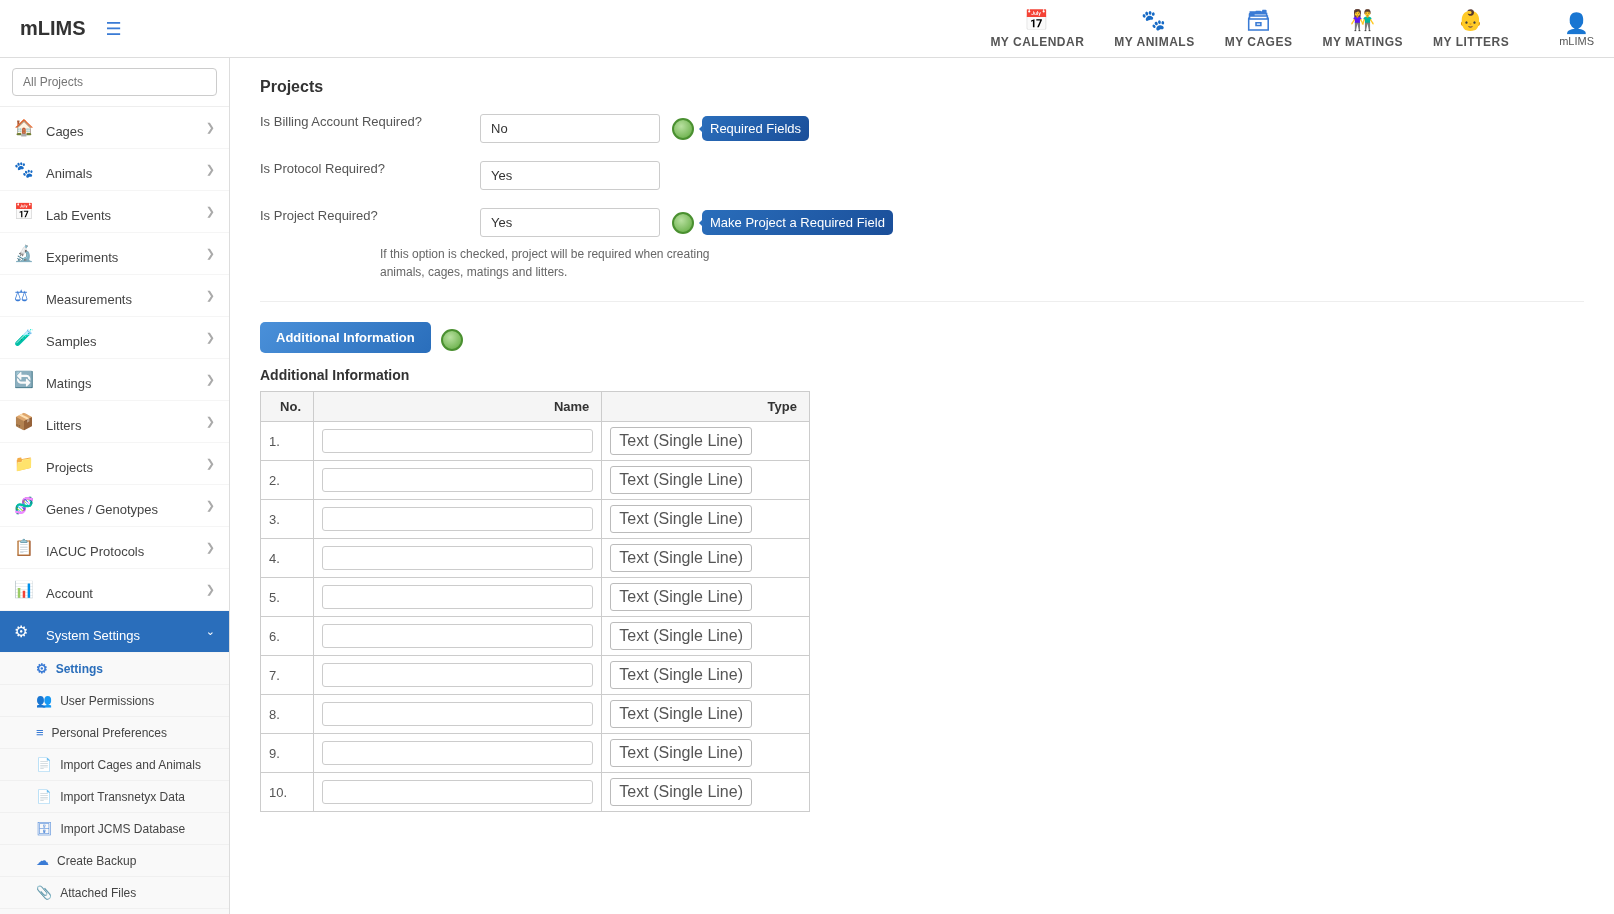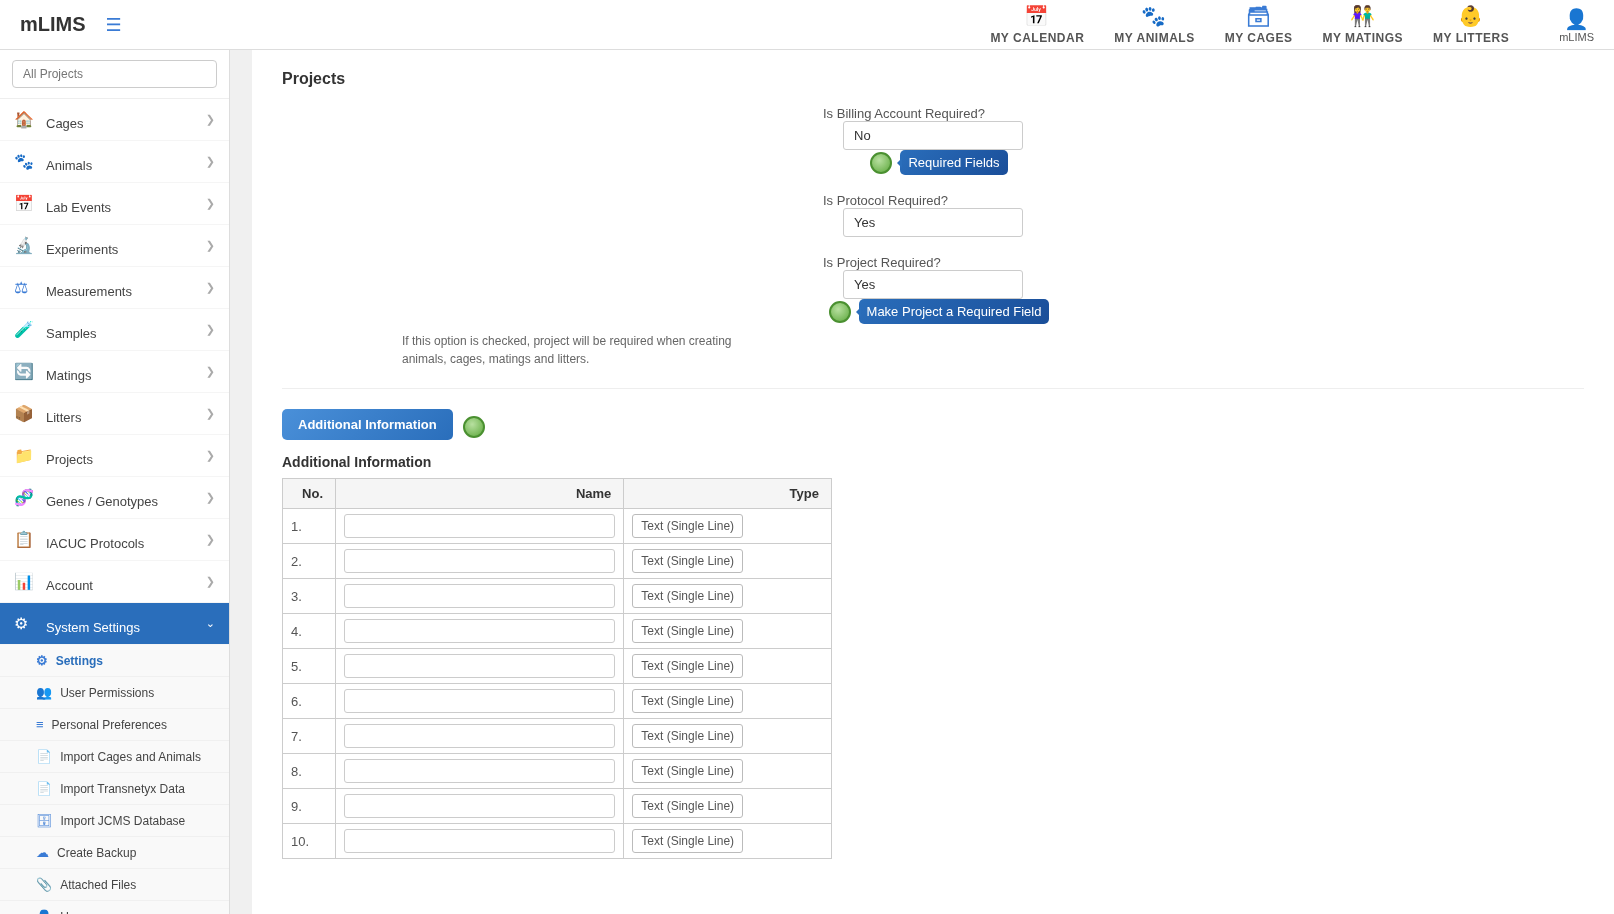--- a/index.html
+++ b/index.html
@@ -5,21 +5,21 @@
     * { box-sizing: border-box; margin: 0; padding: 0; }
     body { font-family: Arial, sans-serif; font-size: 13px; background: #f0f0f0; display: flex; flex-direction: column; height: 100vh; overflow: hidden; }
 
     
     .top-nav {
       background: #fff;
       border-bottom: 1px solid #ddd;
       display: flex;
       align-items: center;
       padding: 0 20px;
-      height: 50px;
+      height: 58px;
       flex-shrink: 0;
     }
     .top-nav .brand {
       font-size: 20px;
       font-weight: bold;
       color: #333;
       margin-right: 20px;
     }
     .top-nav .hamburger {
       color: #3a7bd5;
@@ -56,21 +56,20 @@
       cursor: pointer;
       margin-left: 20px;
     }
     .nav-user .user-icon { font-size: 20px; color: #3a7bd5; }
 
     
     .main-layout {
       display: flex;
       flex: 1;
       overflow: hidden;
-      gap: 22px;
     }
 
     
     .sidebar {
       width: 230px;
       background: #fff;
       border-right: 1px solid #ddd;
       display: flex;
       flex-direction: column;
       overflow-y: auto;
@@ -148,23 +147,21 @@
 
     .section-title {
       font-size: 16px;
       font-weight: bold;
       color: #333;
       margin-bottom: 18px;
     }
 
     .form-row {
       display: flex;
-      align-items: center;
       margin-bottom: 18px;
-      flex-direction: column;
     }
     .form-label {
       width: 220px;
       color: #555;
       font-size: 13px;
       flex-shrink: 0;
     }
     .form-field {
       width: 180px;
     }
@@ -298,21 +295,21 @@
       padding: 4px 6px;
       border: 1px solid #ccc;
       border-radius: 3px;
       font-size: 12px;
     }
     .type-badge {
       background: #fff;
       border: 1px solid #bbb;
       padding: 4px 8px;
       border-radius: 3px;
-      font-size: 12px;
+      font-size: 16px;
       color: #555;
       display: inline-block;
     }
 
     
     ::-webkit-scrollbar { width: 8px; }
     ::-webkit-scrollbar-track { background: #f0f0f0; }
     ::-webkit-scrollbar-thumb { background: #ccc; border-radius: 4px; }
   </style>
 </head>

